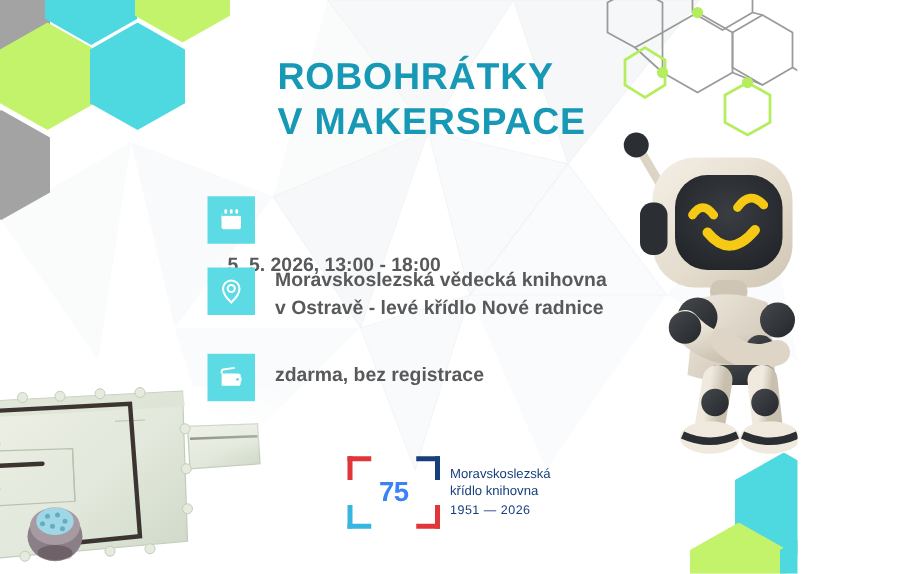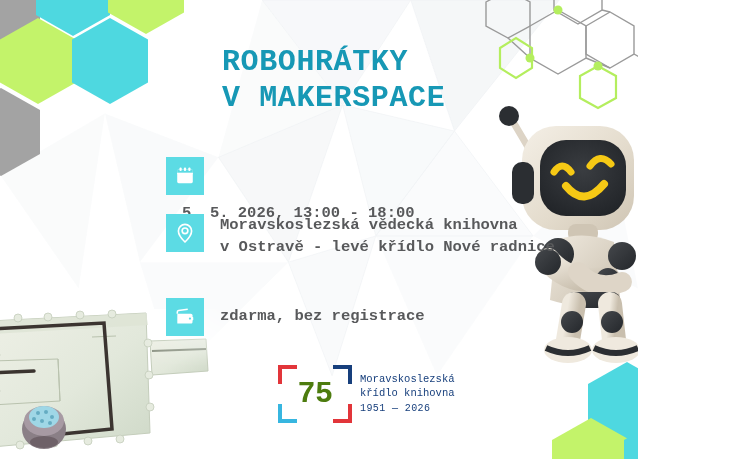--- a/index.html
+++ b/index.html
@@ -9,21 +9,20 @@
   }
   body {
     font-family: "Liberation Sans", sans-serif;
   }
   #poster {
     position: relative;
     width: 638px;
     height: 459px;
     overflow: hidden;
     background: #ffffff;
-    font-family: Liberation Mono, monospace;
   }
 
   
   .bg-poly {
     position: absolute;
     inset: 0;
     z-index: 0;
     pointer-events: none;
   }
 
@@ -102,21 +101,21 @@
   }
 
   .info-row {
     position: absolute;
     left: 166px;
     display: flex;
     align-items: flex-start;
   }
   .info-row.r1 { top: 157px; flex-direction: column; }
   .info-row.r2 { top: 214px; }
-  .info-row.r3 { top: 298px; }
+  .info-row.r3 { top: 283px; }
 
   .icon-box {
     width: 38px;
     height: 38px;
     background: #5cdbe4;
     flex: 0 0 auto;
     display: flex;
     align-items: center;
     justify-content: center;
   }
@@ -149,22 +148,22 @@
   }
   .logo-num {
     position: absolute;
     left: 0;
     top: 0;
     width: 78px;
     height: 62px;
     display: flex;
     align-items: center;
     justify-content: center;
-    color: #4d7c0f;
-    font-size: 30px;
+    color: #3b82f6;
+    font-size: 22px;
     font-weight: bold;
     letter-spacing: -0.5px;
   }
   .corner { position: absolute; width: 15px; height: 15px; }
   .c-tl { left: 2px;  top: 2px;  border-left: 4px solid #e2353a; border-top: 4px solid #e2353a; }
   .c-tr { right: 2px; top: 2px;  border-right: 4px solid #173f7c; border-top: 4px solid #173f7c; }
   .c-bl { left: 2px;  bottom: 2px; border-left: 4px solid #37b6e0; border-bottom: 4px solid #37b6e0; }
   .c-br { right: 2px; bottom: 2px; border-right: 4px solid #e2353a; border-bottom: 4px solid #e2353a; }
 
   .logo-text {

